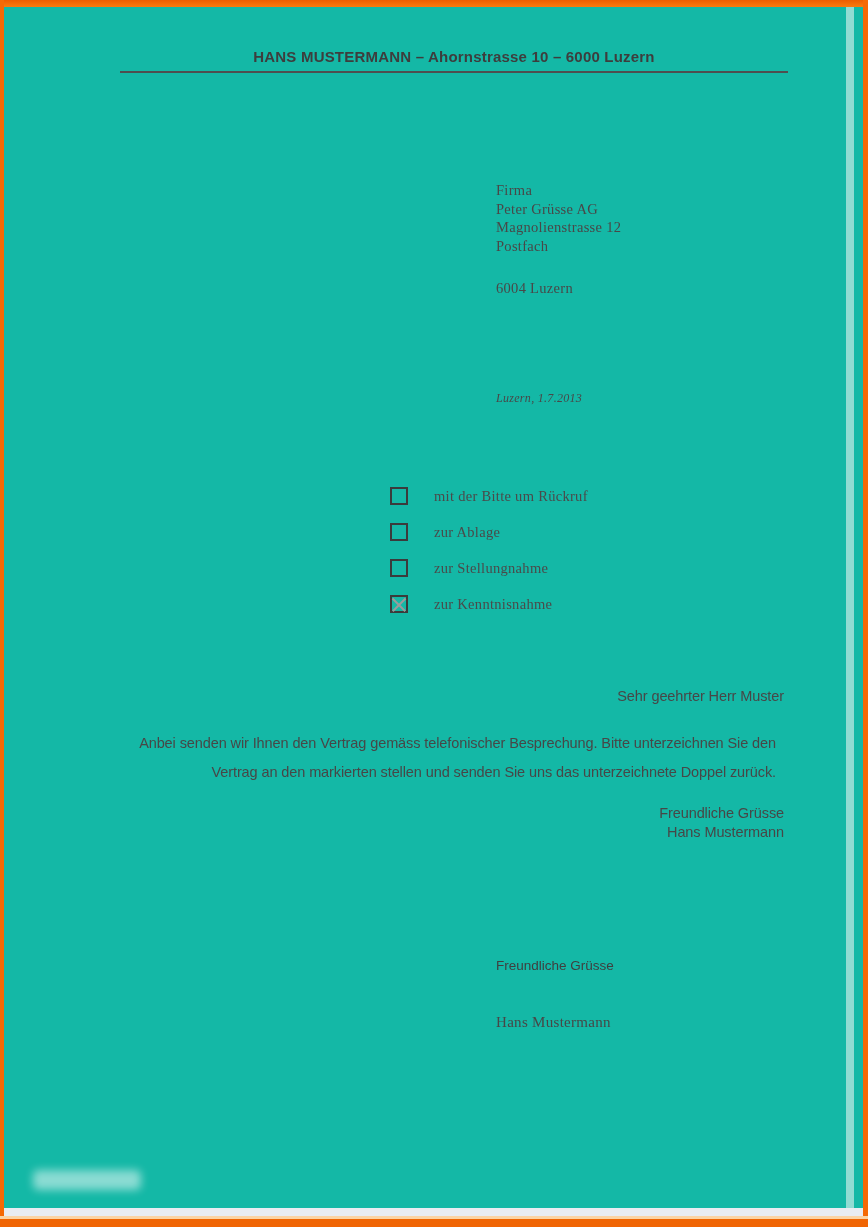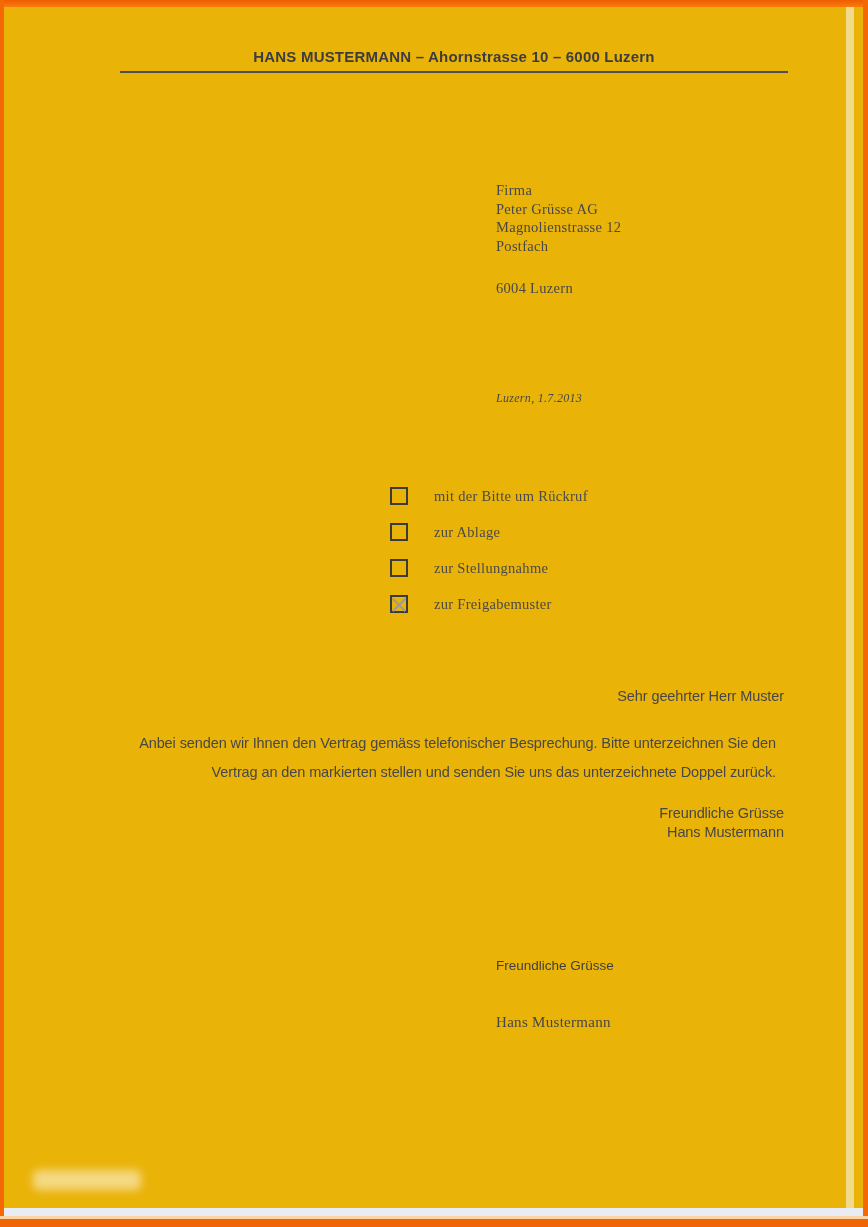--- a/index.html
+++ b/index.html
@@ -1,21 +1,21 @@
 <!DOCTYPE html>
 <html><head>
 <meta charset="utf-8">
 <style>
   * { margin:0; padding:0; box-sizing:border-box; }
   html,body { width:868px; background:#ededec; }
   body { font-family:"Liberation Sans", sans-serif; }
 
   .sheet {
     position:relative; width:868px; height:1227px;
-    background:#eab308; overflow:hidden;
+    background:#14b8a6; overflow:hidden;
   }
 
   
   .border-top    { position:absolute; top:0; left:0; right:0; height:7px;
                    background:linear-gradient(#ee5d00, #f97b0d); }
   .border-left   { position:absolute; top:0; left:0; bottom:0; width:4px; background:#f56905; }
   .border-right  { position:absolute; top:0; right:0; bottom:0; width:5px; background:#f56905; }
   .border-bottom { position:absolute; bottom:0; left:0; right:0; height:8px; background:#f06504; }
   .edge-pale-bottom { position:absolute; bottom:8px; left:0; right:0; height:3px; background:#fbd3a4; }
   .edge-light-bottom{ position:absolute; bottom:11px; left:4px; right:5px; height:8px; background:#e9ecf2; }
@@ -142,21 +142,21 @@
       <div class="check-row">
       <span class="box">
         
       </span>
       <span class="check-label">zur Stellungnahme</span>
     </div>
       <div class="check-row checked">
       <span class="box">
         <span class="xmark"></span>
       </span>
-      <span class="check-label">zur Freigabemuster</span>
+      <span class="check-label">zur Kenntnisnahme</span>
     </div>
     </div>
 
   <div class="letter-body">
     <div class="salutation">Sehr geehrter Herr Muster</div>
     <p class="para">Anbei senden wir Ihnen den Vertrag gemäss telefonischer Besprechung. Bitte unterzeichnen Sie den Vertrag an den markierten stellen und senden Sie uns das unterzeichnete Doppel zurück.</p>
     <div class="closing">Freundliche Grüsse</div>
     <div class="signature">Hans Mustermann</div>
   </div>
 

